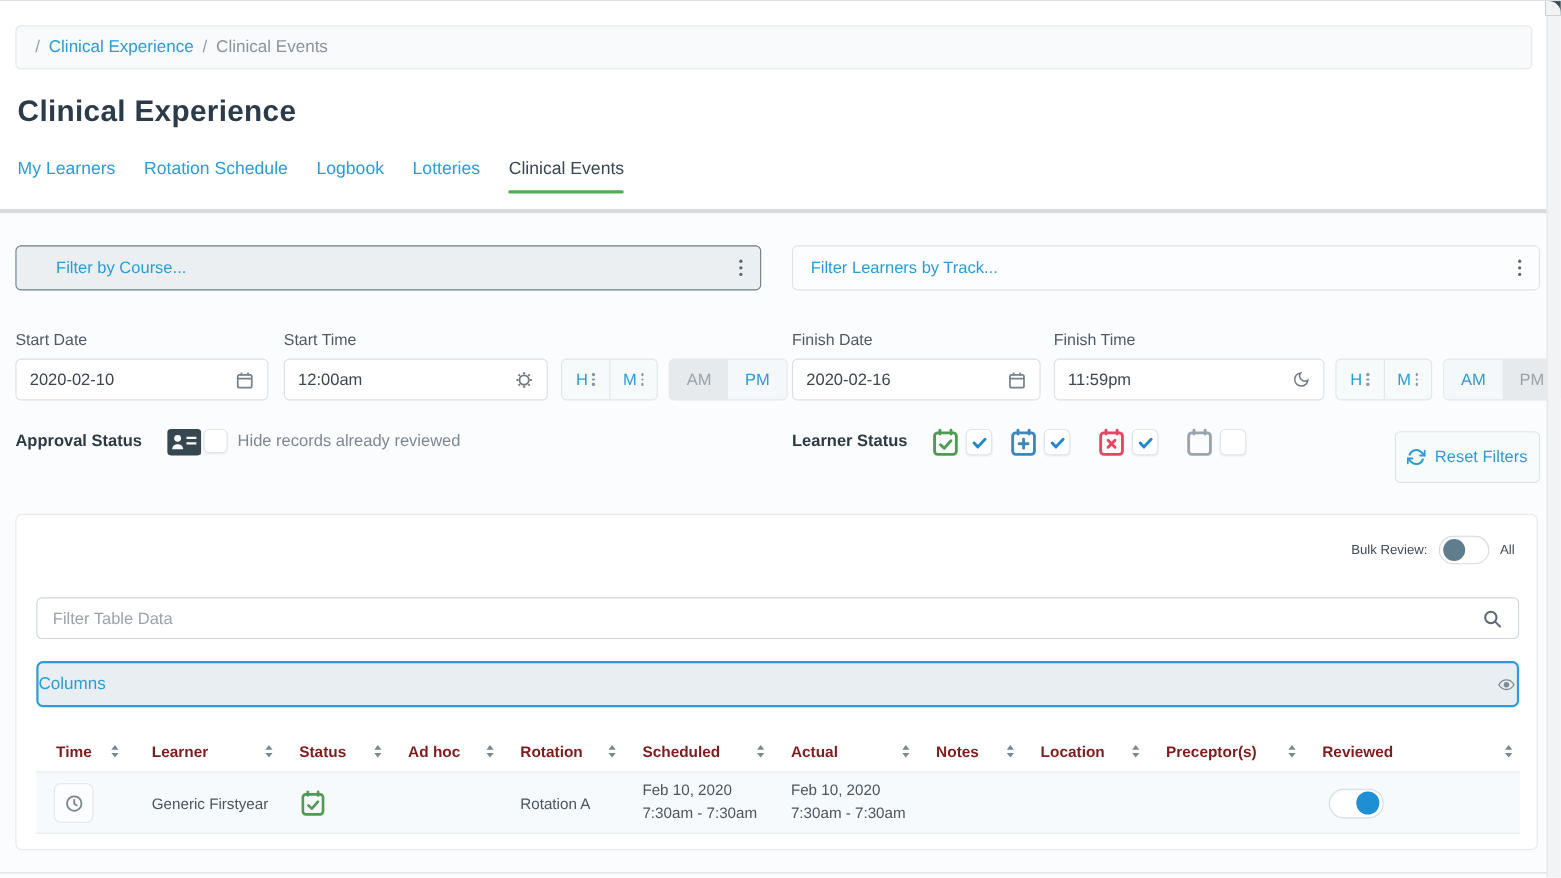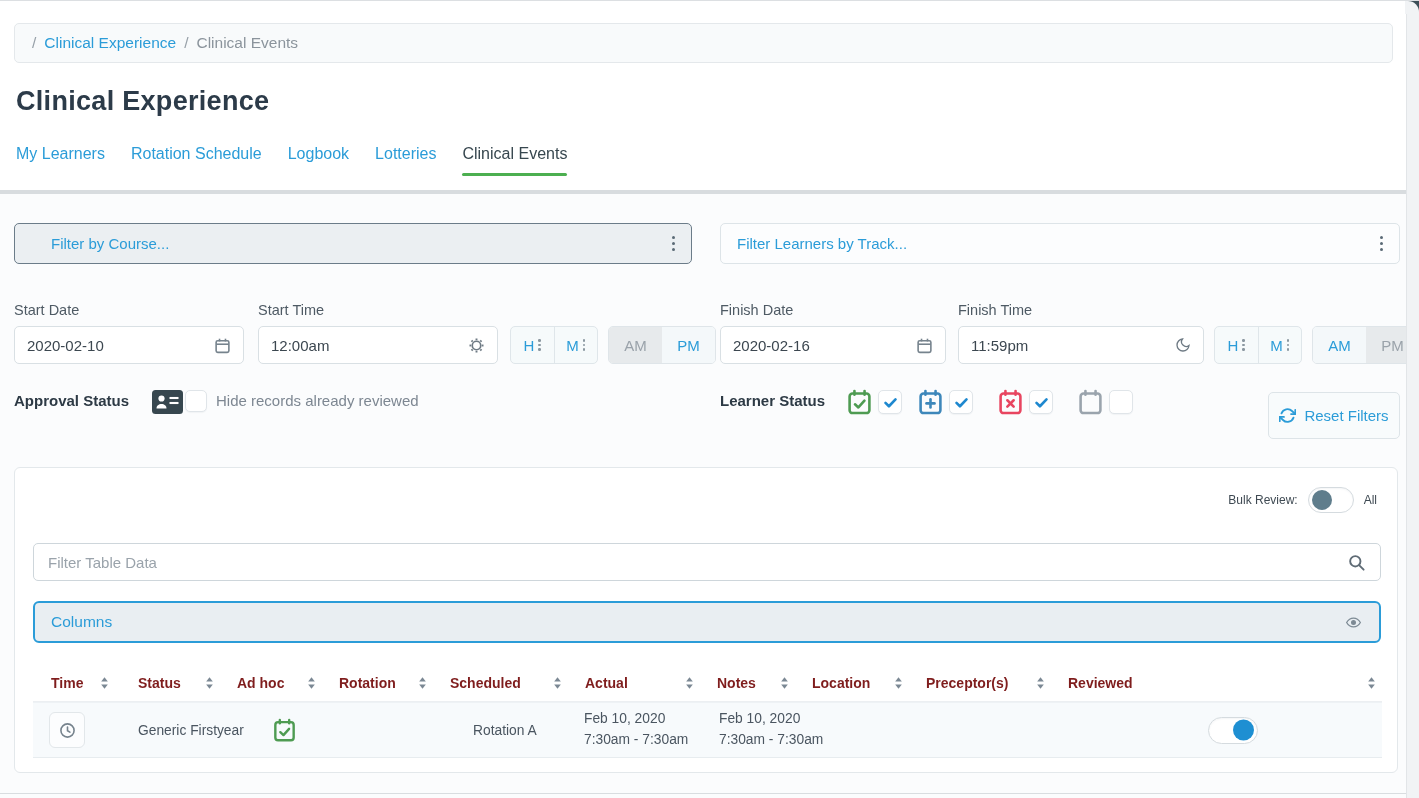--- a/index.html
+++ b/index.html
@@ -69,21 +69,21 @@
   .switch.checked .knob { left:auto; right:3px; background:var(--toggle-blue); }
   .switch-bulk { width:46px; height:26px; }
   .switch-bulk .knob { width:20px; height:20px; }
   .switch-row { width:50px; height:27px; }
   .switch-row .knob { width:21px; height:21px; }
 
   .table-filter { position:absolute; left:18px; top:75px; width:1348px; height:38px; border:1px solid #ced6db; border-radius:5px; background:#fff; display:flex; align-items:center; padding:0 14px; }
   .table-filter input { border:none; outline:none; flex:1; font-size:15px; color:#3c4750; font-family:inherit; }
   .table-filter input::placeholder { color:#9aa3ab; }
 
-  .columns-bar { position:absolute; left:18px; top:133px; width:1348px; height:42px; background:#e9eef2; border:2px solid var(--accent); border-radius:6px; display:flex; align-items:center; justify-content:space-between; padding:0 16px; cursor:pointer; }
+  .columns-bar { position:absolute; left:18px; top:133px; width:1348px; height:42px; background:#e9eef2; border:2px solid var(--accent); border-radius:6px; display:flex; align-items:center; justify-content:space-between; padding:0 0; cursor:pointer; }
   .columns-bar .txt { color:var(--accent); font-size:15.5px; }
 
   .thead { position:absolute; left:18px; top:197px; width:1349px; height:37px; display:flex; align-items:center; border-bottom:1px solid #eceff2; }
   .th { display:flex; align-items:center; font-size:14px; font-weight:700; color:#7f1d1d; height:100%; }
   .th .sort { margin-left:auto; margin-right:22px; flex:none; }
   .th.first { padding-left:18px; }
   .th.first .sort { margin-left:16px; margin-right:0; }
   .th.last .sort { margin-right:5px; }
 
   .trow { position:absolute; left:18px; top:234px; width:1349px; height:56px; display:flex; align-items:center; background:#f7fafc; border-top:1px solid #eef2f5; border-bottom:1px solid #e7ecef; }
@@ -347,20 +347,27 @@
     </div>
 
     <div class="thead">
       <div class="th first c1">
           <span>Time</span>
         <svg class="sort" width="11" height="14" viewBox="0 0 12 14" fill="#7b8894">
             <path d="M6 0.8l3.6 4.6H2.4z"></path>
             <path d="M6 13.2L2.4 8.6h7.2z"></path>
           </svg>
         </div>
+      <div class="th c2">
+          <span>Learner</span>
+        <svg class="sort" width="11" height="14" viewBox="0 0 12 14" fill="#7b8894">
+            <path d="M6 0.8l3.6 4.6H2.4z"></path>
+            <path d="M6 13.2L2.4 8.6h7.2z"></path>
+          </svg>
+        </div>
       <div class="th c3">
           <span>Status</span>
         <svg class="sort" width="11" height="14" viewBox="0 0 12 14" fill="#7b8894">
             <path d="M6 0.8l3.6 4.6H2.4z"></path>
             <path d="M6 13.2L2.4 8.6h7.2z"></path>
           </svg>
         </div>
       <div class="th c4">
           <span>Ad hoc</span>
         <svg class="sort" width="11" height="14" viewBox="0 0 12 14" fill="#7b8894">

